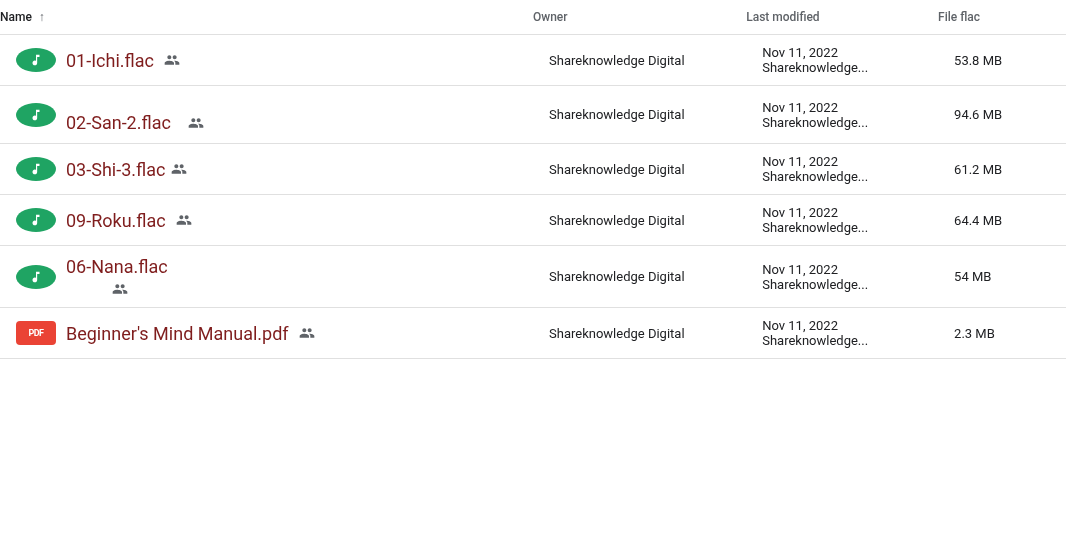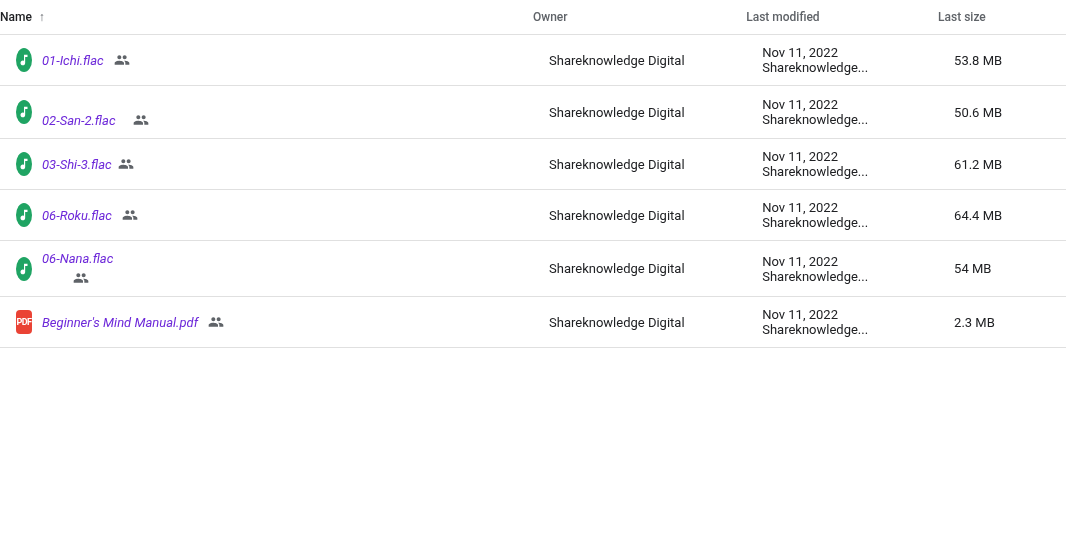--- a/index.html
+++ b/index.html
@@ -74,21 +74,21 @@
       vertical-align: middle;
     }
 
     .name-cell {
       display: flex;
       align-items: center;
       gap: 10px;
     }
 
     .file-icon {
-      width: 16px;
+      width: 40px;
       height: 24px;
       border-radius: 50%;
       display: flex;
       align-items: center;
       justify-content: center;
       flex-shrink: 0;
       font-size: 12px;
       font-weight: bold;
       color: white;
     }
@@ -99,23 +99,22 @@
 
     .icon-pdf {
       background-color: #ea4335;
       border-radius: 4px;
       font-size: 9px;
       font-weight: 700;
       letter-spacing: -0.5px;
     }
 
     .file-name {
-      font-size: 13px;
-      color: #6d28d9;
-      font-style: italic;
+      font-size: 18px;
+      color: #7f1d1d;
     }
 
     .shared-icon {
       display: inline-flex;
       align-items: center;
       margin-left: 6px;
       color: #5f6368;
       font-size: 14px;
     }
 
@@ -150,21 +149,21 @@
         <span>Name</span>
         <span class="sort-arrow">↑</span>
       </th>
       <th class="th-owner">
         <span>Owner</span>
       </th>
       <th class="th-modified">
         <span>Last modified</span>
       </th>
       <th class="th-size">
-        <span>Last size</span>
+        <span>File flac</span>
       </th>
     </tr>
   </thead>
   <tbody id="table-body">
   <tr>
         <td>
           <div class="name-cell">
             <div class="file-icon icon-audio">
               <svg width="14" height="14" viewBox="0 0 24 24" xmlns="http://www.w3.org/2000/svg">
         <path class="music-note" d="M12 3v10.55c-.59-.34-1.27-.55-2-.55-2.21 0-4 1.79-4 4s1.79 4 4 4 4-1.79 4-4V7h4V3h-6z"></path>
@@ -197,21 +196,21 @@
               <span class="shared-icon">
                 <svg width="16" height="16" viewBox="0 0 24 24" fill="#5f6368" xmlns="http://www.w3.org/2000/svg">
       <path d="M16 11c1.66 0 2.99-1.34 2.99-3S17.66 5 16 5c-1.66 0-3 1.34-3 3s1.34 3 3 3zm-8 0c1.66 0 2.99-1.34 2.99-3S9.66 5 8 5C6.34 5 5 6.34 5 8s1.34 3 3 3zm0 2c-2.33 0-7 1.17-7 3.5V19h14v-2.5c0-2.33-4.67-3.5-7-3.5zm8 0c-.29 0-.62.02-.97.05 1.16.84 1.97 1.97 1.97 3.45V19h6v-2.5c0-2.33-4.67-3.5-7-3.5z"></path>
     </svg>
               </span>
             </span>
           </div>
         </td>
         <td class="owner-cell">Shareknowledge Digital</td>
         <td class="modified-cell">Nov 11, 2022 Shareknowledge...</td>
-        <td class="size-cell">50.6 MB</td>
+        <td class="size-cell">94.6 MB</td>
       </tr>
       <tr>
         <td>
           <div class="name-cell">
             <div class="file-icon icon-audio">
               <svg width="14" height="14" viewBox="0 0 24 24" xmlns="http://www.w3.org/2000/svg">
         <path class="music-note" d="M12 3v10.55c-.59-.34-1.27-.55-2-.55-2.21 0-4 1.79-4 4s1.79 4 4 4 4-1.79 4-4V7h4V3h-6z"></path>
       </svg>
             </div>
             <span style="display: flex; align-items: center; ">
@@ -230,21 +229,21 @@
       </tr>
       <tr>
         <td>
           <div class="name-cell">
             <div class="file-icon icon-audio">
               <svg width="14" height="14" viewBox="0 0 24 24" xmlns="http://www.w3.org/2000/svg">
         <path class="music-note" d="M12 3v10.55c-.59-.34-1.27-.55-2-.55-2.21 0-4 1.79-4 4s1.79 4 4 4 4-1.79 4-4V7h4V3h-6z"></path>
       </svg>
             </div>
             <span style="display: flex; align-items: center; gap: 4px;">
-              <span class="file-name">06-Roku.flac</span>
+              <span class="file-name">09-Roku.flac</span>
               <span class="shared-icon">
                 <svg width="16" height="16" viewBox="0 0 24 24" fill="#5f6368" xmlns="http://www.w3.org/2000/svg">
       <path d="M16 11c1.66 0 2.99-1.34 2.99-3S17.66 5 16 5c-1.66 0-3 1.34-3 3s1.34 3 3 3zm-8 0c1.66 0 2.99-1.34 2.99-3S9.66 5 8 5C6.34 5 5 6.34 5 8s1.34 3 3 3zm0 2c-2.33 0-7 1.17-7 3.5V19h14v-2.5c0-2.33-4.67-3.5-7-3.5zm8 0c-.29 0-.62.02-.97.05 1.16.84 1.97 1.97 1.97 3.45V19h6v-2.5c0-2.33-4.67-3.5-7-3.5z"></path>
     </svg>
               </span>
             </span>
           </div>
         </td>
         <td class="owner-cell">Shareknowledge Digital</td>
         <td class="modified-cell">Nov 11, 2022 Shareknowledge...</td>

